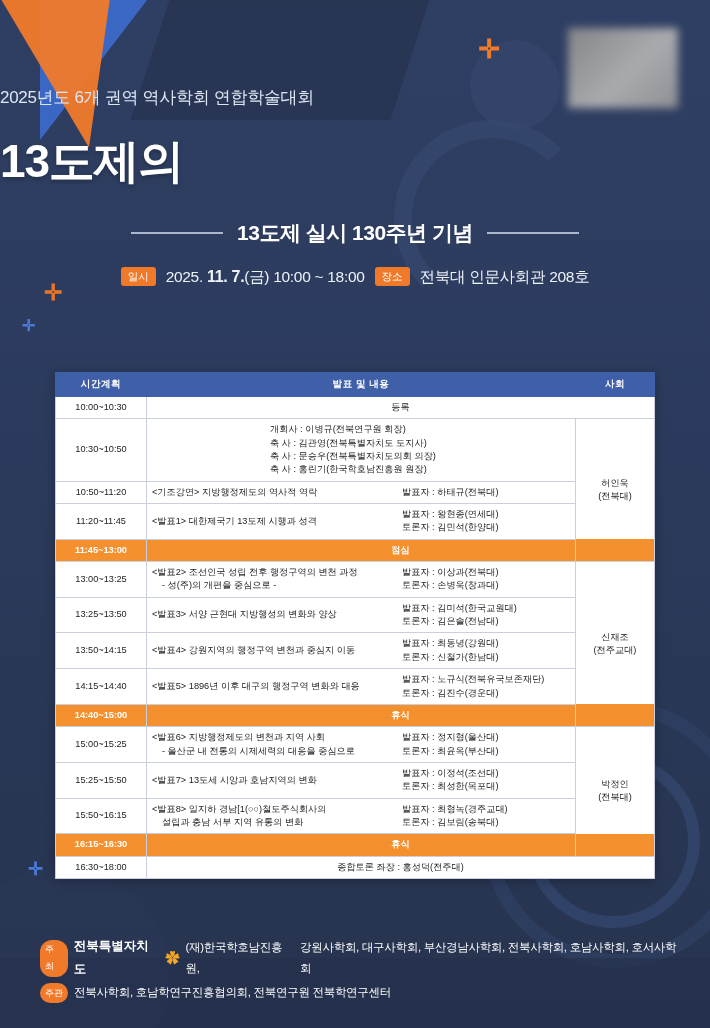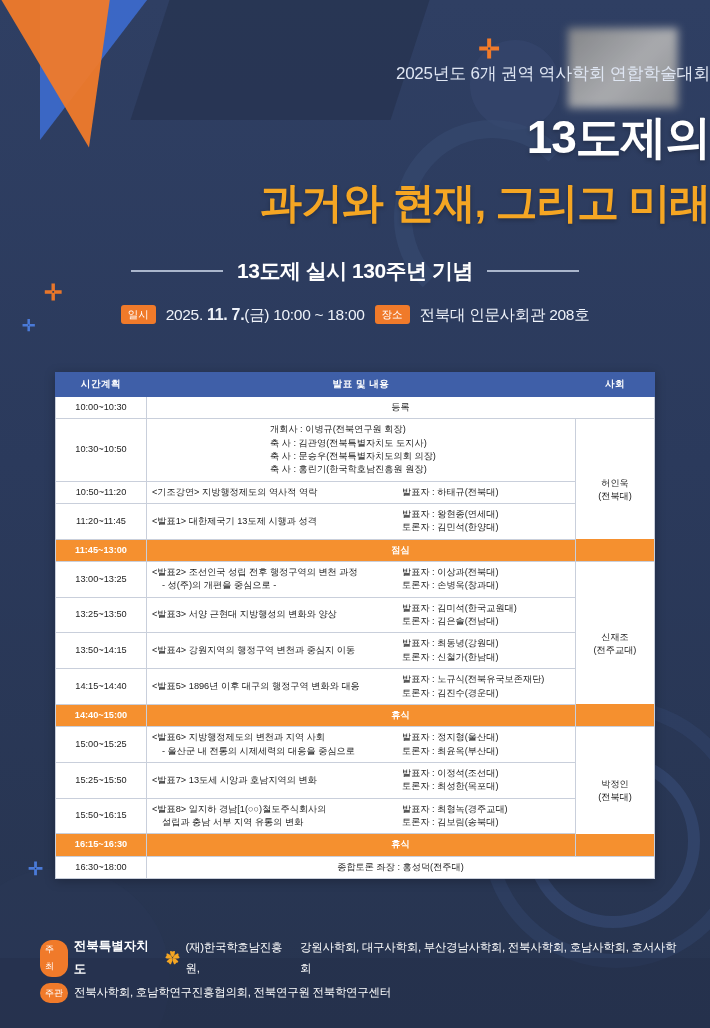--- a/index.html
+++ b/index.html
@@ -105,22 +105,22 @@
     pointer-events: none;
   }
   .cross.c1 { top: 36px; right: 210px; font-size: 26px; }
   .cross.c2 { top: 282px; left: 44px; font-size: 22px; color:#e8762a; }
   .cross.c3 { top: 318px; left: 22px; font-size: 16px; color:#4a7ad8; }
   .cross.c4 { bottom: 150px; left: 28px; font-size: 18px; color:#4a7ad8; }
 
   
   .header {
     position: relative;
-    text-align: right;
-    padding-top: 62px;
+    text-align: left;
+    padding-top: 86px;
     z-index: 3;
   }
   .kicker {
     color: #dfe6f3;
     font-size: 17px;
     letter-spacing: -0.3px;
     font-weight: 500;
   }
   .title-main {
     color: #ffffff;
@@ -281,21 +281,20 @@
   <div class="deco deco-bottom-left"></div>
   <div class="deco deco-stripe"></div>
   <div class="cross c1">✛</div>
   <div class="cross c2">✛</div>
   <div class="cross c3">✛</div>
   <div class="cross c4">✛</div>
 
   <div class="header">
     <div class="kicker">2025년도 6개 권역 역사학회 연합학술대회</div>
     <div class="title-main">13도제의</div>
-    <div class="title-sub">과거와 현재, 그리고 미래</div>
 
     <div class="rule-row">
       <span class="rule-line"></span>
       <span class="anniv">13도제 실시 130주년 기념</span>
       <span class="rule-line"></span>
     </div>
 
     <div class="meta-row">
       <span class="meta-tag">일시</span>
       <span class="meta-text"><span>2025. </span><b>11. 7.</b><span>(금) 10:00 ~ 18:00</span></span>

